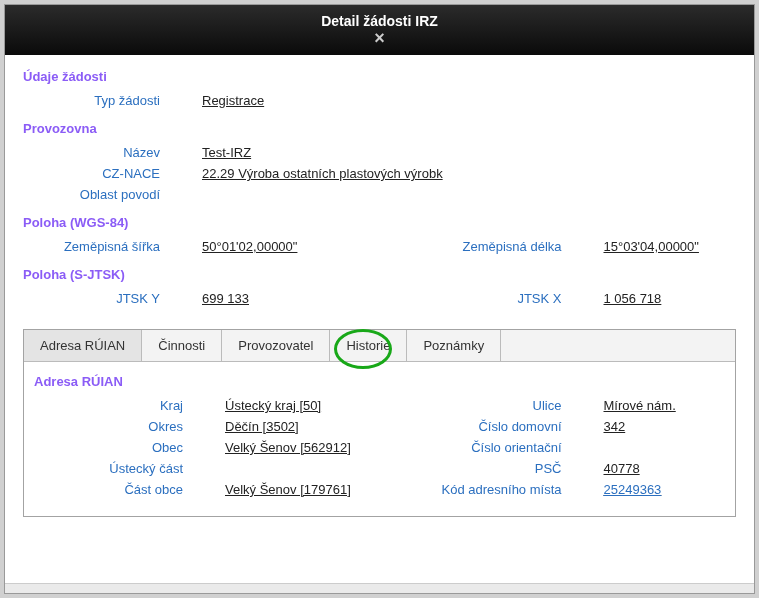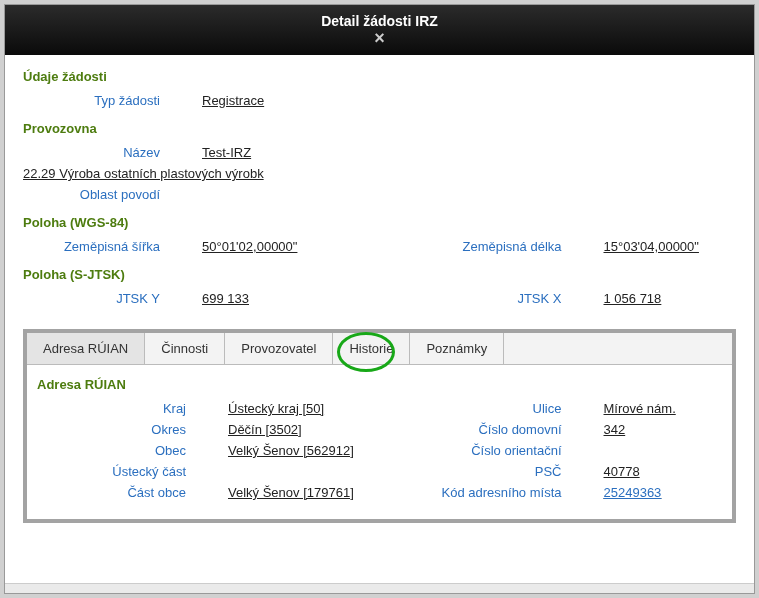--- a/index.html
+++ b/index.html
@@ -40,21 +40,21 @@
     .modal-body {
       padding: 14px 18px 10px 18px;
       overflow: auto;
       flex: 1;
     }
     .section-title {
       font-weight: bold;
       font-size: 13px;
       margin-bottom: 6px;
       margin-top: 10px;
-      color: #4d7c0f;
+      color: #8b5cf6;
     }
     .section-title:first-child { margin-top: 0; }
     .row {
       display: flex;
       align-items: baseline;
       padding: 3px 0;
       gap: 24px;
     }
     .row .label {
       width: 155px;
@@ -75,21 +75,21 @@
     .two-col .left, .two-col .right {
       flex: 1;
     }
     .two-col .right .label {
        width: 200px;
     }
 
     
     .tab-wrap {
       margin-top: 20px;
-      border: 4px solid #a3a3a3;
+      border: 1px solid #a3a3a3;
       background: #fff;
       margin-bottom: 8px;
     }
     .tabs {
       display: flex;
       background: #f3f3f3;
       border-bottom: 1px solid #bbb;
     }
     .tab {
       padding: 8px 16px;
@@ -159,20 +159,21 @@
       <div class="label">Typ žádosti</div>
       <div class="value">Registrace</div>
     </div>
 
     <div class="section-title">Provozovna</div>
     <div class="row">
       <div class="label">Název</div>
       <div class="value">Test-IRZ</div>
     </div>
     <div class="row">
+      <div class="label">CZ-NACE</div>
       <div class="value">22.29 Výroba ostatních plastových výrobk</div>
     </div>
     <div class="row">
       <div class="label">Oblast povodí</div>
     </div>
 
     <div class="section-title">Poloha (WGS-84)</div>
     <div class="two-col">
       <div class="left">
         <div class="row">

